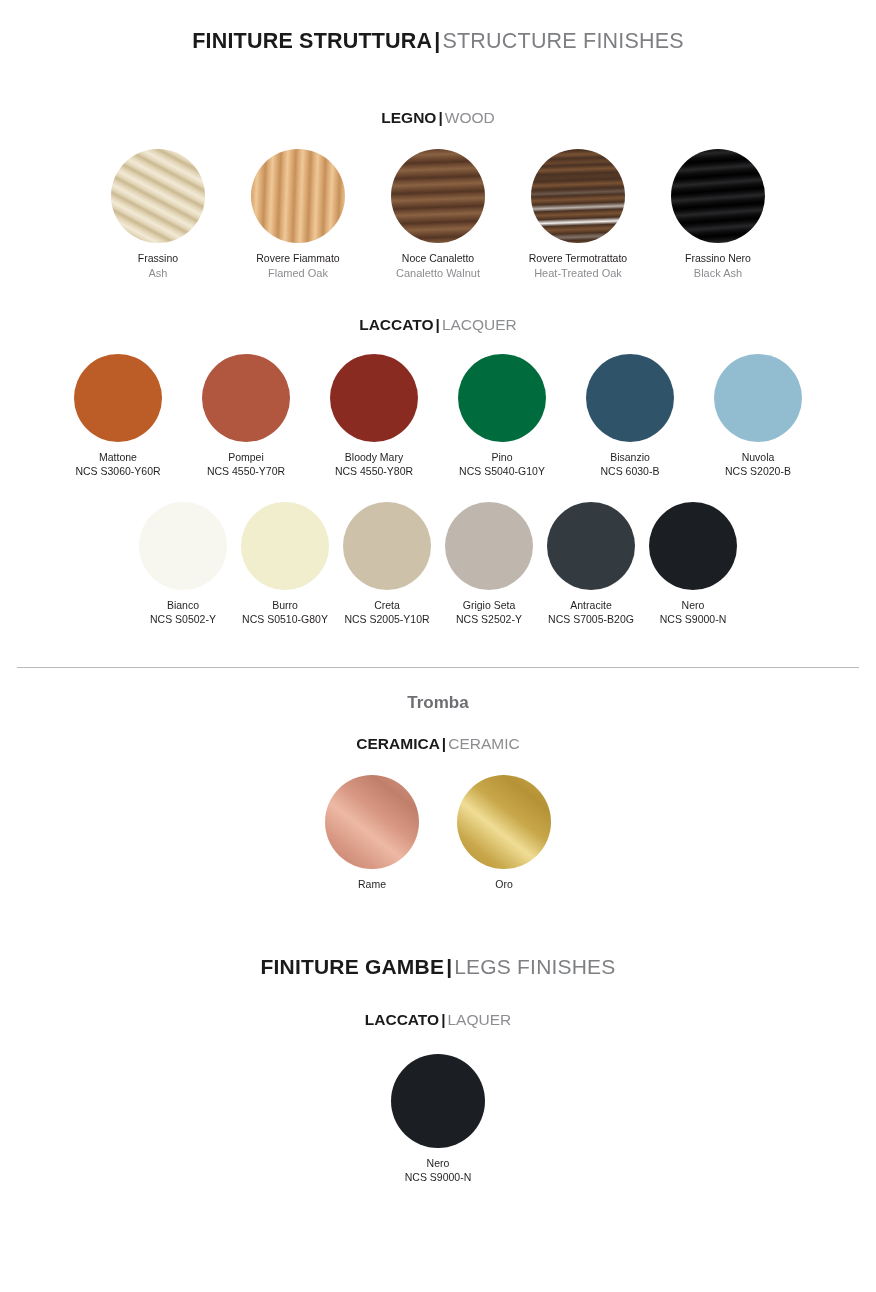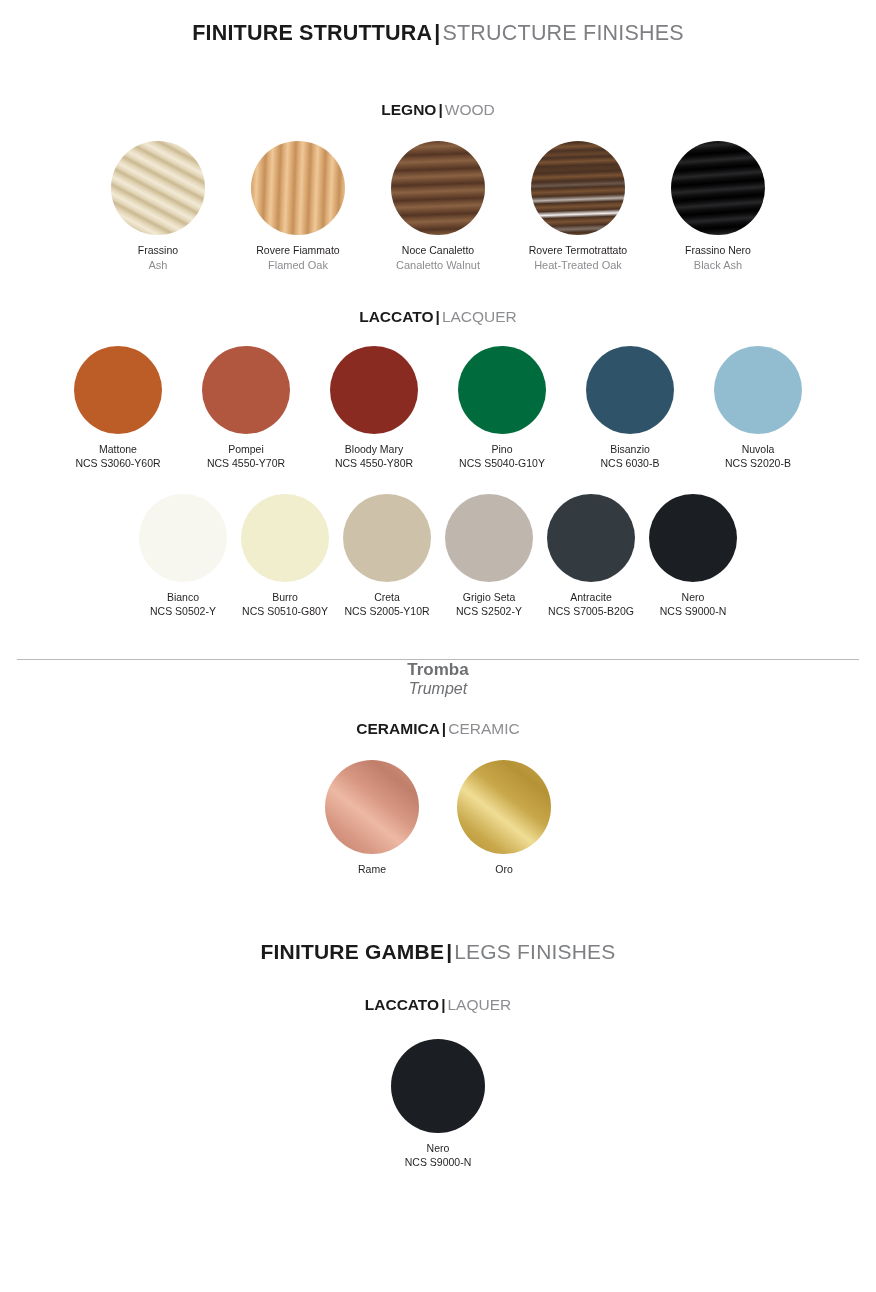--- a/index.html
+++ b/index.html
@@ -17,21 +17,21 @@
   }
   .page { width: 876px; position: relative; }
 
   
   .main-title {
     text-align: center;
     font-size: 21.5px;
     font-weight: bold;
     letter-spacing: .2px;
     margin: 0;
-    padding-top: 21px;
+    padding-top: 29px;
     white-space: nowrap;
   }
   .main-title .it { color: #1a1a1a; }
   .main-title .sep { color: #1a1a1a; padding: 0 2px; font-weight: bold; }
   .main-title .en { color: #7d7f82; font-weight: normal; }
 
   .sub-title {
     text-align: center;
     font-size: 15.5px;
     font-weight: bold;
@@ -240,23 +240,22 @@
         <div class="disc" style="width: 88px; height: 88px; background: radial-gradient(circle at 38% 30%, rgb(27, 30, 34), rgb(27, 30, 34)) rgb(27, 30, 34);"></div>
         <div class="labels">
           <div class="lab-it">Nero</div>
           <div class="lab-code">NCS S9000-N</div>
         </div>
       </div>
     </div>
 
   <div class="divider" style="margin-top:40px;"></div>
 
-  <div style="">
+  <div style="margin-top:25px;">
     <div class="tromba-it">Tromba</div>
-    <div class="tromba-en">Trumpet</div>
   </div>
 
   <div style="margin-top:22px;">
     <h2 class="sub-title">
       <span class="it">CERAMICA</span><span class="sep">|</span><span class="en">CERAMIC</span>
     </h2>
   </div>
 
   <div class="row" id="ceramic-row" style="margin-top:22px; gap:16px;">
       <div class="swatch" style="width: 116px;">

